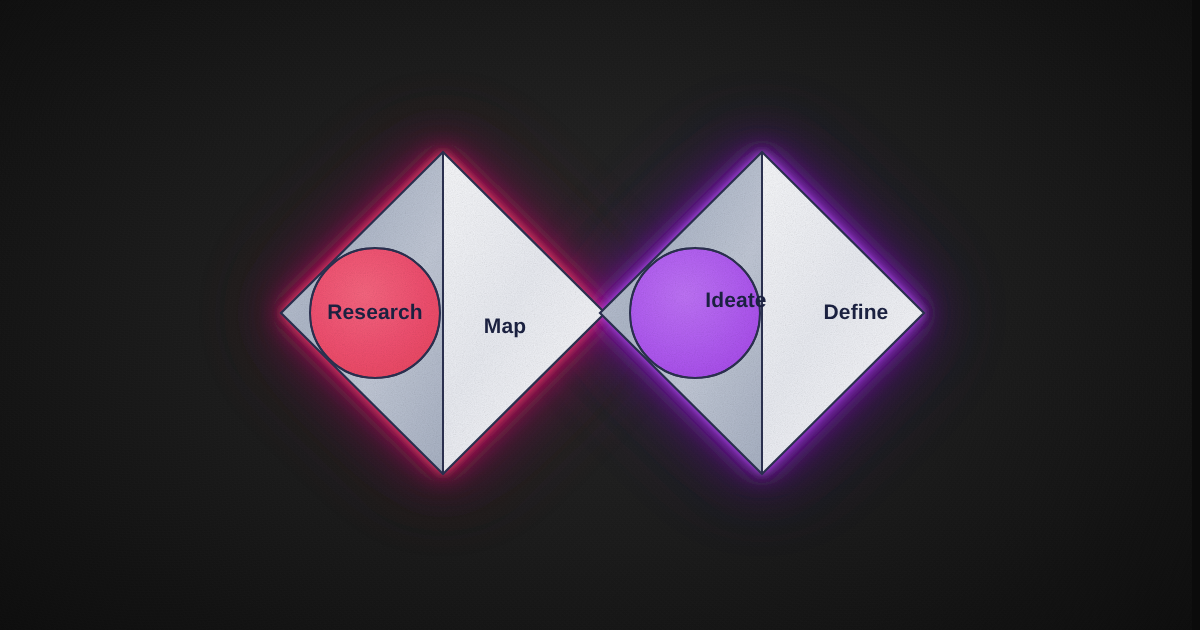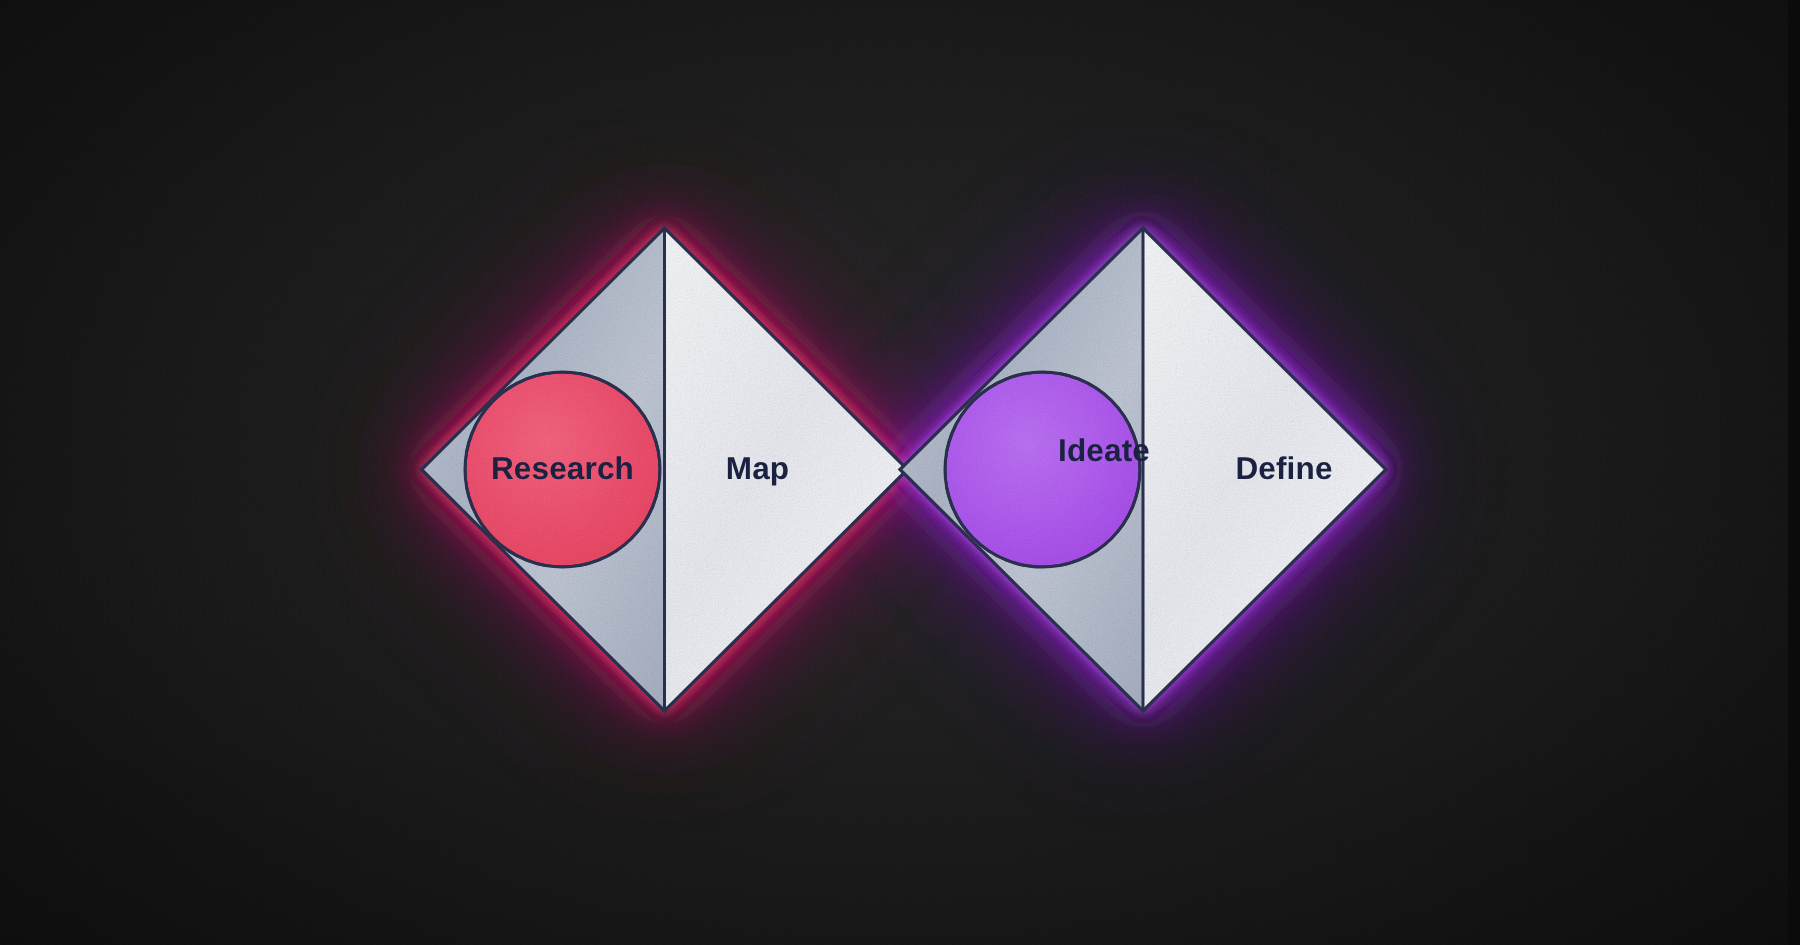--- a/index.html
+++ b/index.html
@@ -62,21 +62,21 @@
     font-family: "Liberation Sans", sans-serif;
     font-weight: 700;
     font-size: 21px;
     letter-spacing: .1px;
     color: #1b2140;
     white-space: nowrap;
     pointer-events: none;
     text-rendering: geometricPrecision;
   }
   #label-research { left: 375px; top: 313px; }
-  #label-map      { left: 505px; top: 313px; }
+  #label-map      { left: 505px; top: 327px; }
   #label-ideate   { left: 695px; top: 301px; margin-left: 41px; }
   #label-define   { left: 856px; top: 313px; }
 </style>
 </head>
 <body>
 
 <div id="stage">
 
   <div class="bg-base"></div>
   <div class="bg-noise"></div>

